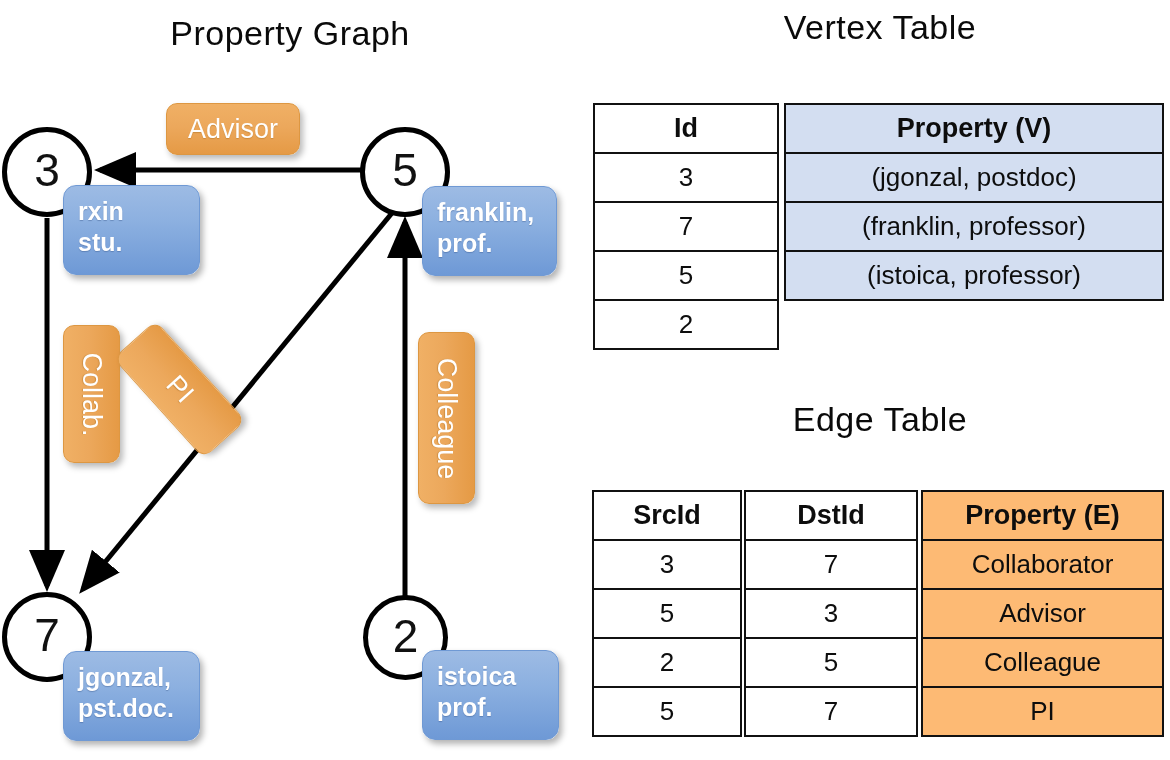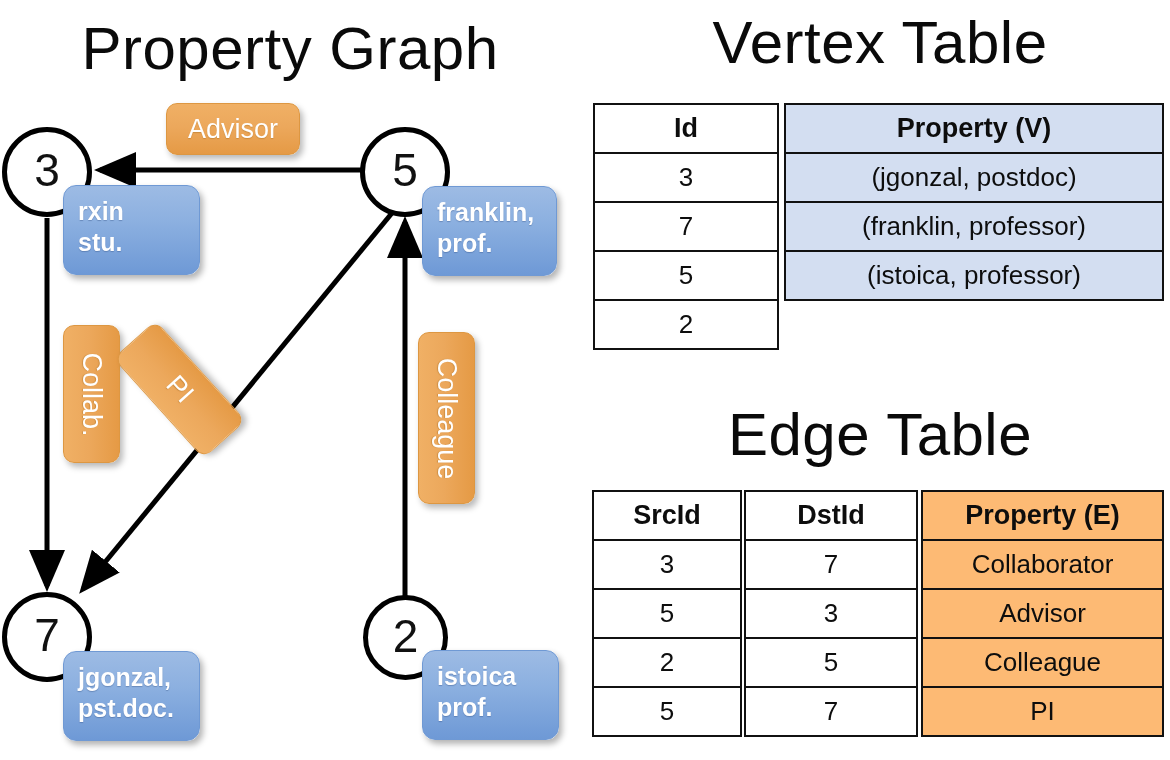--- a/index.html
+++ b/index.html
@@ -14,21 +14,21 @@
     overflow: hidden;
     font-family: "Liberation Sans", sans-serif;
     color: #000;
   }
 
   
   .title {
     position: absolute;
     font-family: "Liberation Sans", sans-serif;
     font-weight: 300;
-    font-size: 60px;
+    font-size: 34px;
     letter-spacing: 0.5px;
     color: #0a0a0a;
     white-space: nowrap;
     text-align: center;
   }
   #title-property-graph { left: 0; top: 14px; width: 580px; }
   #title-vertex-table   { left: 590px; top: 8px; width: 580px; }
   #title-edge-table     { left: 590px; top: 400px; width: 580px; }
 
   

